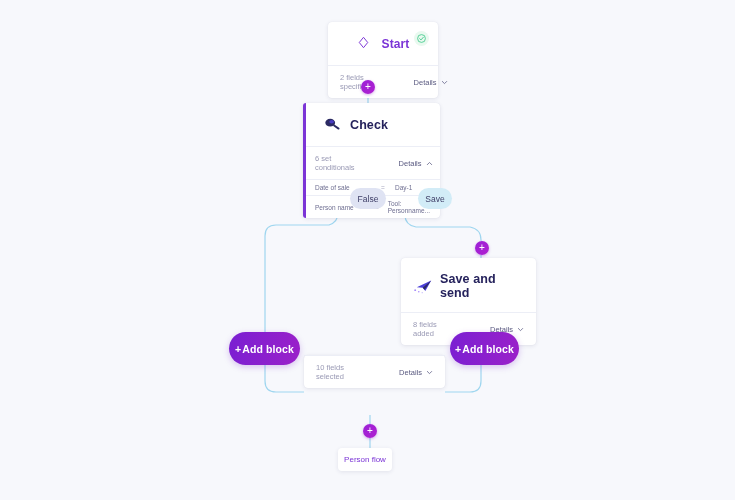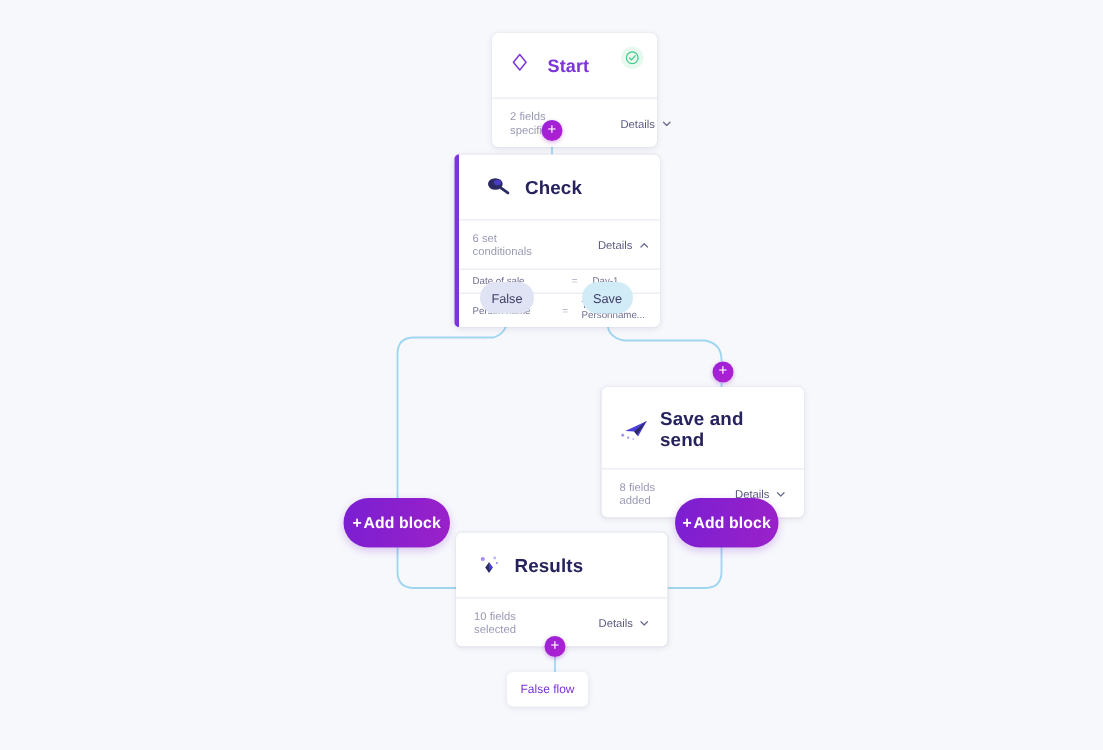--- a/index.html
+++ b/index.html
@@ -58,21 +58,21 @@
     gap: 4px;
     font-size: 7.5px;
     color: #5a5a80;
     cursor: pointer;
     padding-left: 44px;
   }
   .chev { width: 7px; height: 7px; display: block; }
 
   
   #start-card { left: 328px; top: 22px; width: 110px; }
-  #start-card .card-head { justify-content: flex-start; gap: 7px; padding: 13px 12px 12px 12px; }
+  #start-card .card-head { justify-content: center; gap: 7px; padding: 13px 12px 12px 12px; }
   #start-card .card-title { color: #7b34d6; font-weight: bold; font-size: 12px; }
   .check-badge {
     position: absolute;
     right: 9px; top: 9px;
     width: 15px; height: 15px;
     border-radius: 50%;
     background: #e9f9ef;
     display: flex; align-items: center; justify-content: center;
   }
 
@@ -108,20 +108,21 @@
   
   .pill {
     position: absolute;
     border-radius: 11px;
     font-size: 8.5px;
     color: #3d3d66;
     display: flex;
     align-items: center;
     justify-content: center;
     cursor: pointer;
+    margin-left: 30px;
   }
   #pill-false { left: 320px; top: 188px; width: 36px; height: 21px; background: #dfe3f3; }
   #pill-true  { left: 388px; top: 188px; width: 34px; height: 21px; background: #d2ecf7; }
 
   
   .plus-node {
     position: absolute;
     width: 14px; height: 14px;
     border-radius: 50%;
     background: #a11fd6;
@@ -292,32 +293,20 @@
       <span class="details">
         <span>Details</span>
         <svg class="chev" viewBox="0 0 8 8">
           <path d="M1.5 2.8 L4 5.3 L6.5 2.8" fill="none" stroke="#6e6e91" stroke-width="1" stroke-linecap="round" stroke-linejoin="round"></path>
         </svg>
       </span>
     </div>
   </div>
 
   <div class="card" id="results-card">
-    <div class="card-head">
-      <span class="icon-wrap">
-        <svg width="20" height="18" viewBox="0 0 22 20">
-          <path d="M11 7.5 L13.8 11.5 L11 15.5 L8.2 11.5 Z" fill="#2b2a62"></path>
-          <path d="M11 7.5 L13.8 11.5 L11 13.2 Z" fill="#4b3fd8"></path>
-          <circle cx="6.4" cy="5.2" r="1.5" fill="#a78bfa"></circle>
-          <circle cx="15.2" cy="4.4" r="1.1" fill="#c4b5fd"></circle>
-          <circle cx="16.8" cy="8.2" r="0.8" fill="#a78bfa"></circle>
-        </svg>
-      </span>
-      <span class="card-title">Results</span>
-    </div>
     <div class="card-sep"></div>
     <div class="card-foot">
       <span>10 fields selected</span>
       <span class="details">
         <span>Details</span>
         <svg class="chev" viewBox="0 0 8 8">
           <path d="M1.5 2.8 L4 5.3 L6.5 2.8" fill="none" stroke="#6e6e91" stroke-width="1" stroke-linecap="round" stroke-linejoin="round"></path>
         </svg>
       </span>
     </div>
@@ -327,15 +316,15 @@
     <span class="add-plus">+</span>
     <span>Add block</span>
   </div>
   <div class="add-block" id="add-block-right">
     <span class="add-plus">+</span>
     <span>Add block</span>
   </div>
 
   <div class="plus-node" id="plus-3">+</div>
 
-  <div id="close-flow">False flow</div>
+  <div id="close-flow">Person flow</div>
 
 </div>
 
 </body></html>

